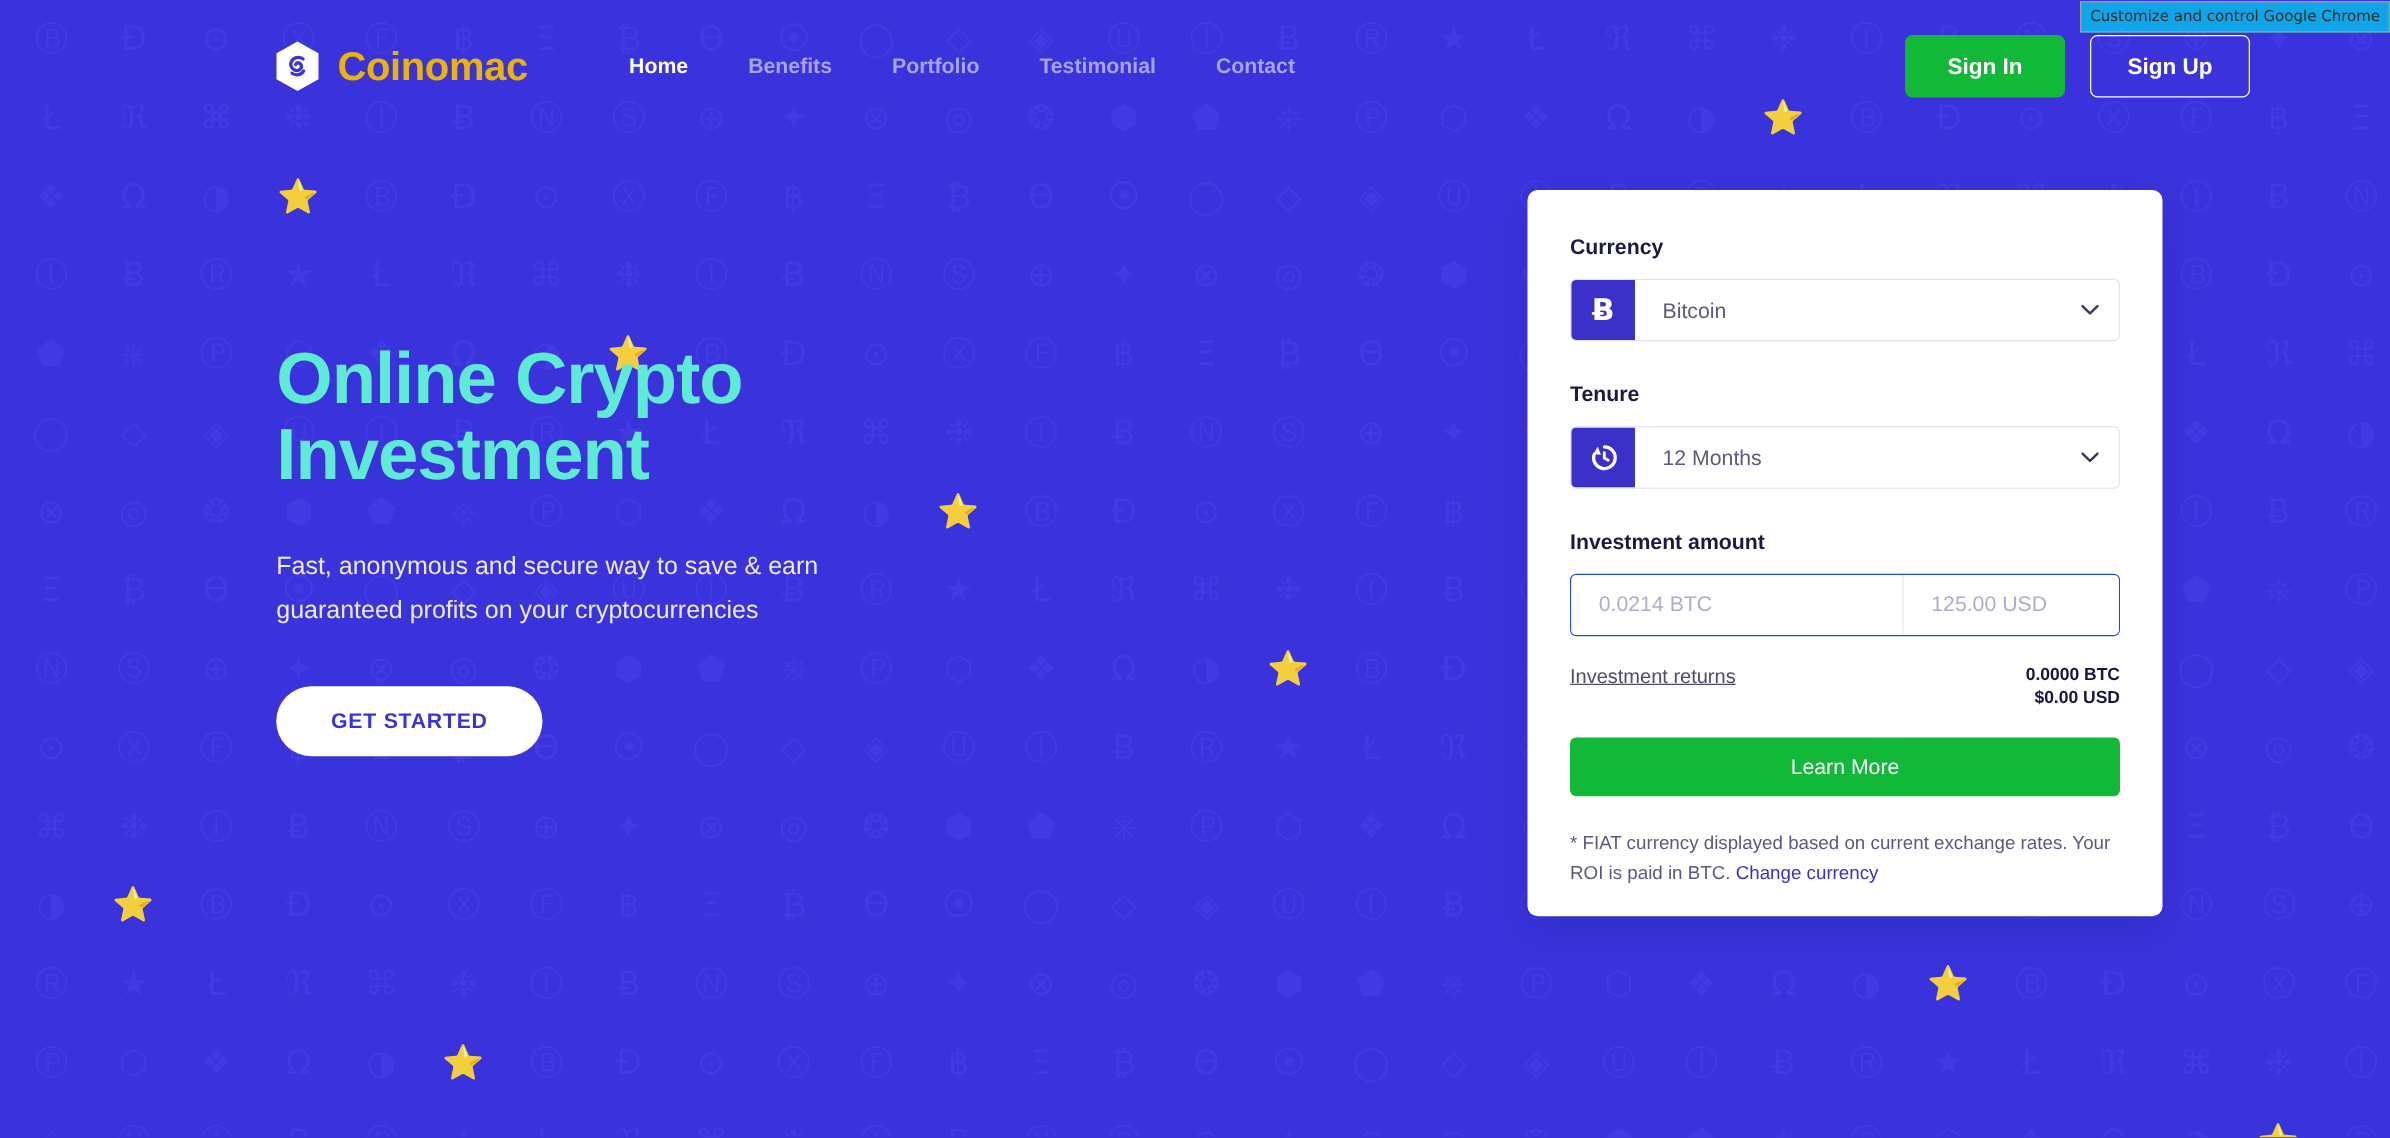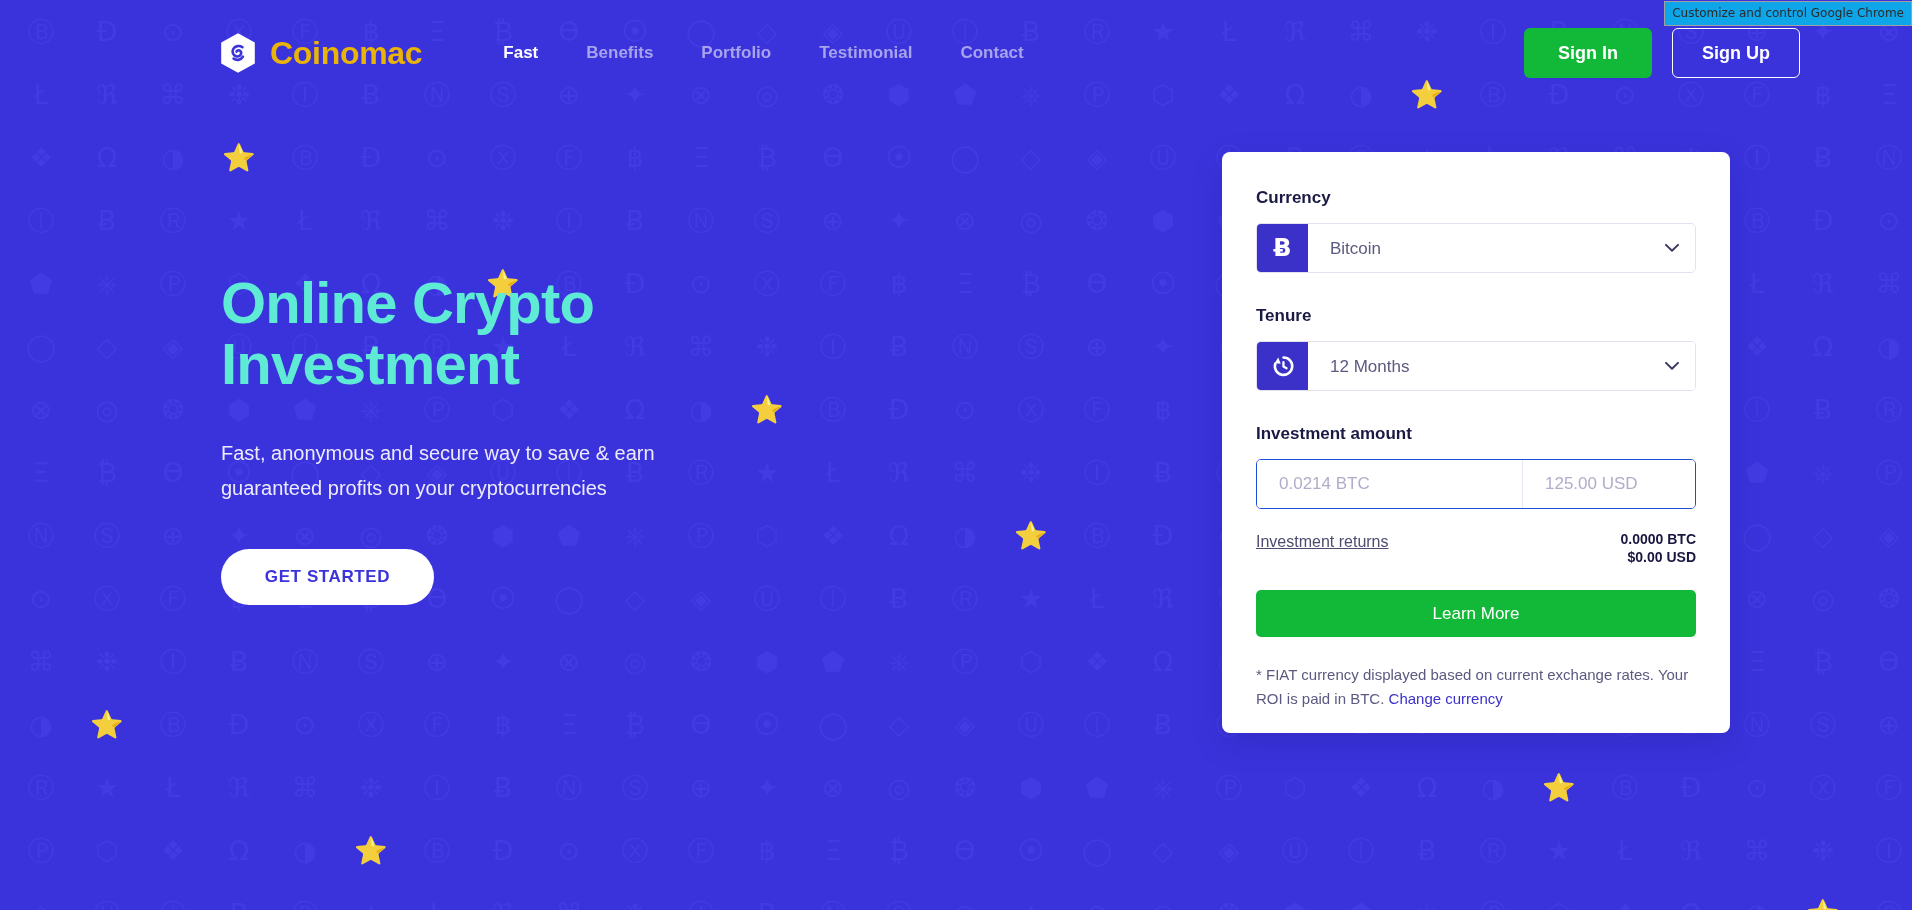--- a/index.html
+++ b/index.html
@@ -764,21 +764,21 @@
     <div class="brand">
       <svg class="brand-mark" viewBox="0 0 38 42" aria-hidden="true">
         <path d="M19 1.2 L35.8 10.6 V31.4 L19 40.8 L2.2 31.4 V10.6 Z" fill="#ffffff"></path>
         <path d="M23.5 15.2c-3.2-2.2-7.6-1.3-9.3 1.9-1.4 2.6-.3 5.7 2.3 6.9 2.1 1 4.5.2 5.4-1.7.7-1.5.1-3.2-1.4-3.8-1.2-.5-2.5 0-3 1.1" fill="none" stroke="#3A33DC" stroke-width="2.6" stroke-linecap="round"></path>
         <path d="M14.6 26.6c3.2 2.2 7.6 1.3 9.3-1.9" fill="none" stroke="#3A33DC" stroke-width="2.6" stroke-linecap="round"></path>
       </svg>
       <span class="brand-name">Coinomac</span>
     </div>
 
     <nav class="main-nav">
-      <a class="nav-link active" href="#">Fast</a>
+      <a class="nav-link active" href="#">Home</a>
       <a class="nav-link" href="#">Benefits</a>
       <a class="nav-link" href="#">Portfolio</a>
       <a class="nav-link" href="#">Testimonial</a>
       <a class="nav-link" href="#">Contact</a>
     </nav>
 
     <div class="header-actions">
       <button class="btn-signin">Sign In</button>
       <button class="btn-signup">Sign Up</button>
     </div>

